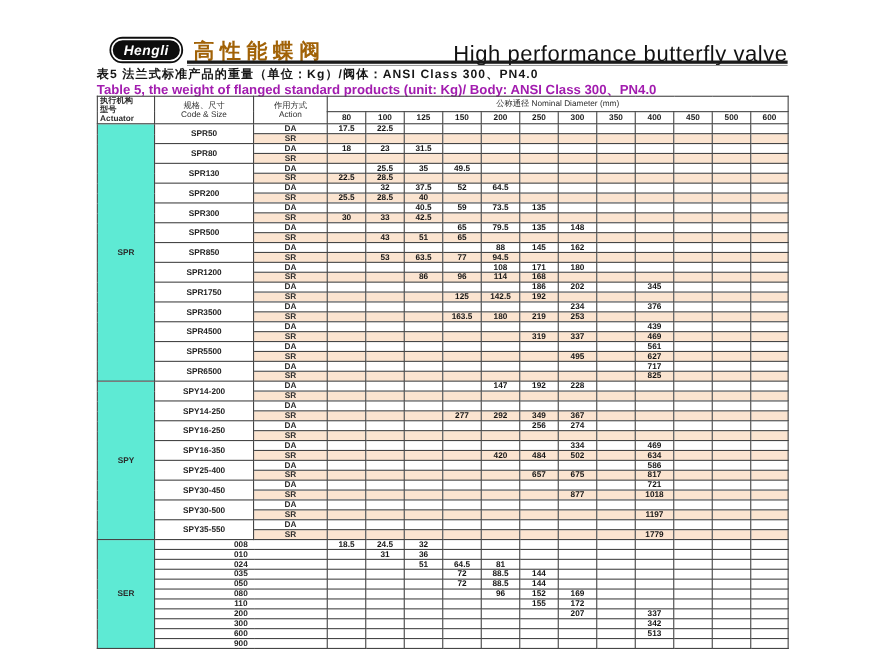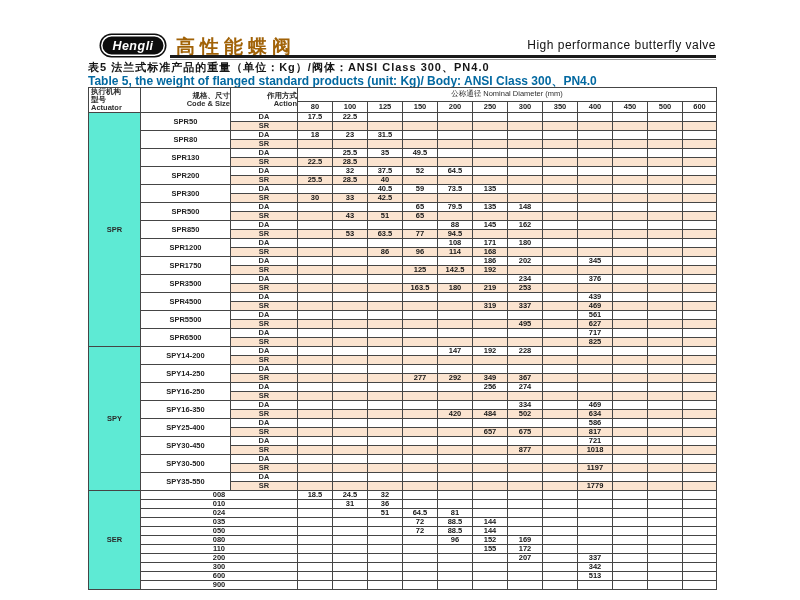--- a/index.html
+++ b/index.html
@@ -5,36 +5,36 @@
   * { margin:0; padding:0; box-sizing:border-box; }
   html,body { width:800px; height:600px; background:#ffffff; font-family:"Liberation Sans","DejaVu Sans",sans-serif; }
   .page { position:absolute; left:0; top:0; width:800px; height:600px; background:#fff; overflow:hidden; }
 
   
   .logo { position:absolute; left:101px; top:35px; width:64px; height:21px; background:#0d0d0d;
           border-radius:11px; box-shadow: inset 0 0 0 1.5px #fff, 0 0 0 1.5px #0d0d0d;
           display:flex; align-items:center; justify-content:center; }
   .logo span { color:#fff; font-weight:bold; font-style:italic; font-size:12.5px; letter-spacing:.5px; }
   .brand-cn { position:absolute; left:176px; top:34px; font-size:19px; font-weight:600; color:#a16207; letter-spacing:5px; }
-  .brand-en { position:absolute; right:84px; top:38px; font-size:12px; font-weight:500; color:#111; letter-spacing:.5px;margin-left:28px; }
+  .brand-en { position:absolute; right:84px; top:38px; font-size:20px; font-weight:500; color:#111; letter-spacing:.5px;margin-left:28px; }
   .rule { position:absolute; left:170px; top:55px; width:546px; height:2.5px; background:#1b1b1b; }
   .rule2 { position:absolute; left:170px; top:58.5px; width:546px; height:1px; background:#9a9a9a; }
 
   
   .title-cn { position:absolute; left:88px; top:60px; font-size:11px; font-weight:bold; color:#161616; letter-spacing:1px; }
-  .title-en { position:absolute; left:88px; top:73px; font-size:12px; font-weight:bold; color:#0369a1; }
+  .title-en { position:absolute; left:88px; top:73px; font-size:12px; font-weight:bold; color:#a21caf; }
 
   
   table { position:absolute; left:88px; top:87px; width:628px; border-collapse:collapse; table-layout:fixed; }
   th, td { border:1px solid #454545; padding:0; font-size:7.5px; line-height:8px;
            text-align:center; color:#1a1a1a; overflow:hidden; white-space:nowrap; }
   thead tr.top th { height:12px; }
   thead tr.dias th { height:10px; font-weight:bold; }
   th.h-act { text-align:left; padding-left:2px; font-weight:bold; color:#2e2e2e; }
-  th.h-code, th.h-action { font-weight:bold; color:#2e2e2e;text-align:right; }
+  th.h-code, th.h-action { font-weight:normal; color:#2e2e2e; }
   th.h-dia { font-weight:normal; color:#2e2e2e; }
   th .en { display:block; }
   tbody td { height:7.5px; }
   td.act { font-weight:600; color:#2a2a2a; background:#5eead4; }
   td.code { font-weight:bold; color:#222; background:#fff;margin-top:48px; }
   td.action { font-weight:600; color:#2e2e2e; }
   td.val { font-weight:bold; color:#151515; }
   tr.sr td { background:#fbe4d0; }
 </style>
 </head>

